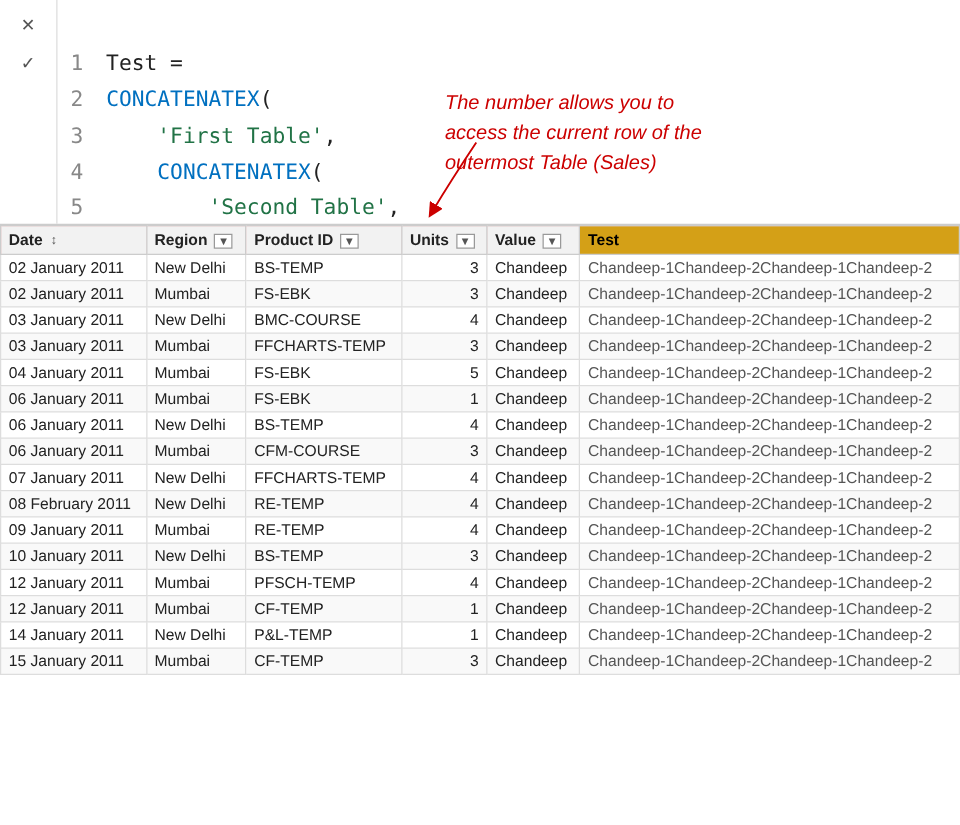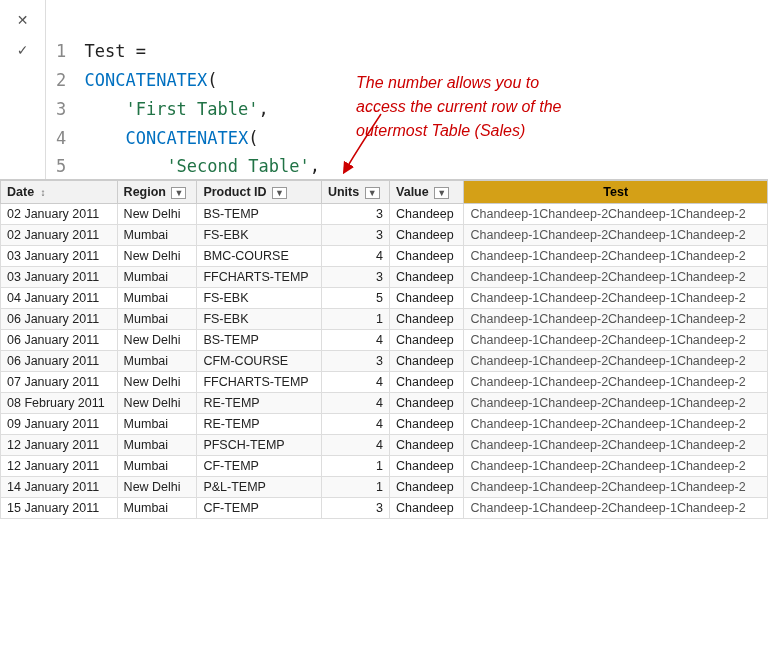--- a/index.html
+++ b/index.html
@@ -80,21 +80,20 @@
       text-align: left;
       font-weight: 600;
       white-space: nowrap;
       background: #f2f2f2;
       color: #222;
     }
     thead th.test-col {
       background: #d4a017;
       color: #000;
       font-weight: bold;
-      text-align: center;
     }
     thead th .sort-icon {
       display: inline-block;
       font-size: 10px;
       color: #555;
       margin-left: 3px;
       vertical-align: middle;
     }
     thead th .filter-icon {
       display: inline-block;
@@ -251,20 +250,28 @@
         </tr>
         <tr>
           <td>09 January 2011</td>
           <td>Mumbai</td>
           <td>RE-TEMP</td>
           <td class="num">4</td>
           <td>Chandeep</td>
           <td class="test-val">Chandeep-1Chandeep-2Chandeep-1Chandeep-2</td>
         </tr>
         <tr>
+          <td>10 January 2011</td>
+          <td>New Delhi</td>
+          <td>BS-TEMP</td>
+          <td class="num">3</td>
+          <td>Chandeep</td>
+          <td class="test-val">Chandeep-1Chandeep-2Chandeep-1Chandeep-2</td>
+        </tr>
+        <tr>
           <td>12 January 2011</td>
           <td>Mumbai</td>
           <td>PFSCH-TEMP</td>
           <td class="num">4</td>
           <td>Chandeep</td>
           <td class="test-val">Chandeep-1Chandeep-2Chandeep-1Chandeep-2</td>
         </tr>
         <tr>
           <td>12 January 2011</td>
           <td>Mumbai</td>

